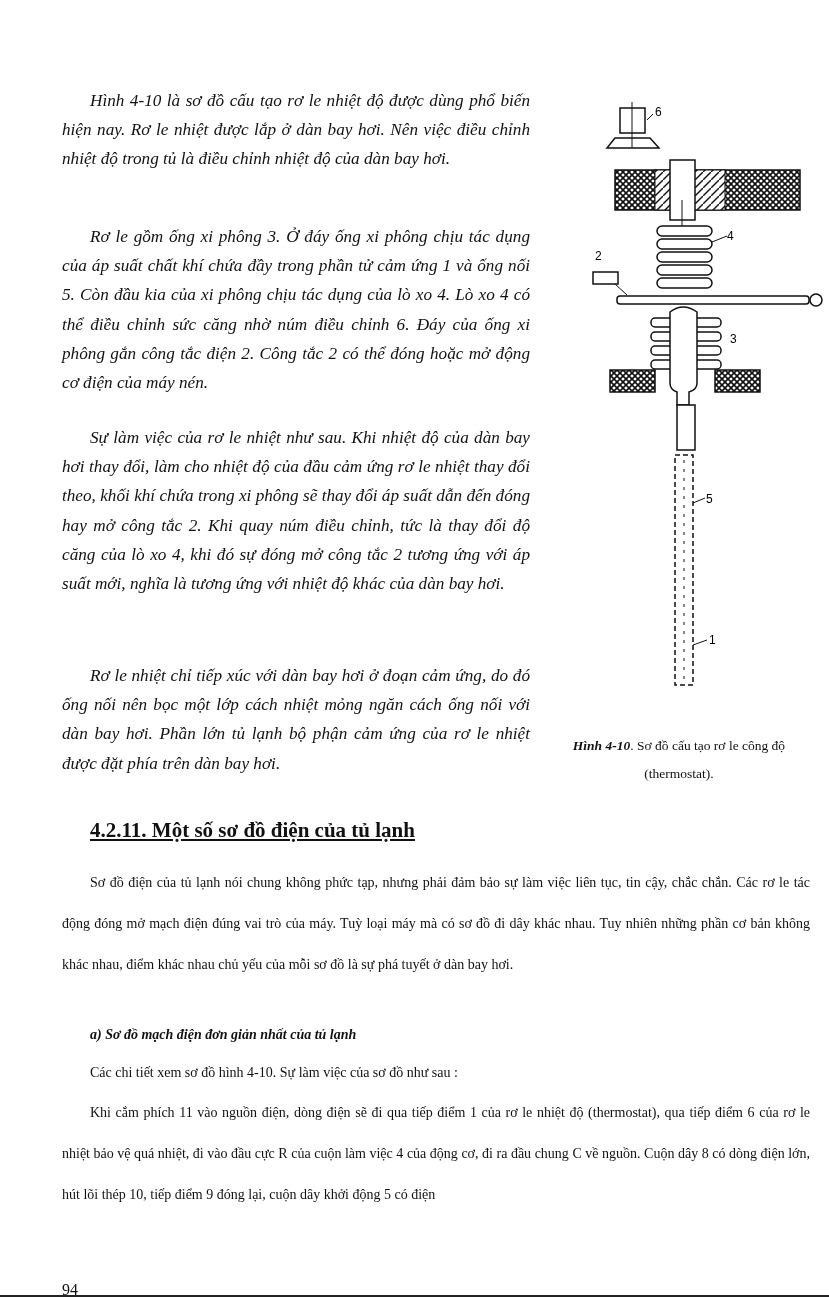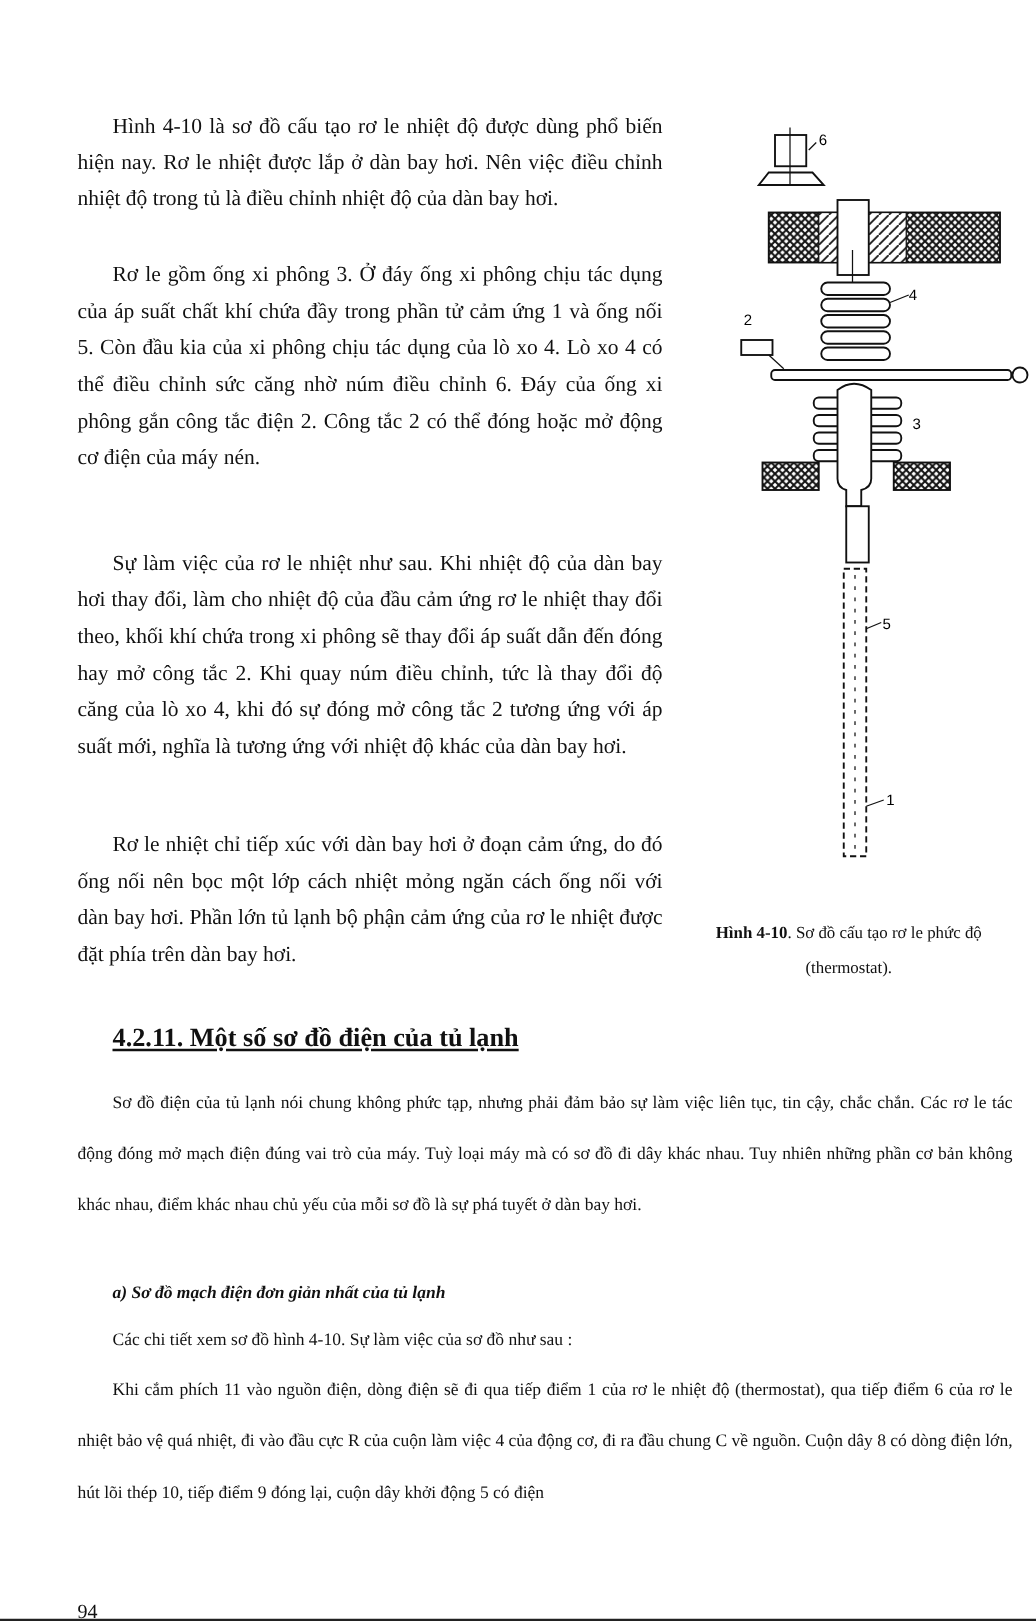--- a/index.html
+++ b/index.html
@@ -1,33 +1,33 @@
 <!DOCTYPE html>
 <html><head>
 <meta charset="utf-8">
 <style>
   html, body { margin:0; padding:0; background:#fff; }
   body { width:829px; height:1297px; position:relative; overflow:hidden;
          font-family:"Liberation Serif", "DejaVu Serif", serif; color:#111; }
   .col { position:absolute; left:62px; width:468px; font-size:17.2px; line-height:29.2px; text-align:justify; }
-  .col p { margin:0 0 6px 0; text-indent:28px; }
+  .col p { margin:0 0 6px 0; text-indent:28px;font-style:italic; }
   #p1 { top:86px; }
-  #p2 { top:205px; }
-  #p3 { top:436px; }
+  #p2 { top:222px; }
+  #p3 { top:423px; }
   #p4 { top:661px; }
   .heading { position:absolute; left:90px; top:818px; font-size:21px; font-weight:bold;text-decoration:underline; }
   .full { position:absolute; left:62px; width:748px; font-size:14px; line-height:41px; text-align:justify; }
   .full p { margin:0; text-indent:28px; }
   #p5 { top:862px; }
   #sub { top:1014px; font-style:italic; font-weight:bold; }
   #p6 { top:1052px; }
   #p7 { top:1092px;font-family:Liberation Serif, serif; }
   .caption { position:absolute; left:548px; top:732px; width:262px; text-align:center;
              font-size:13.5px; line-height:28px; }
-  .caption b { }
+  .caption b { font-style:italic; }
   .figure { position:absolute; left:575px; top:100px; width:254px; height:600px; }
   .pagenum { position:absolute; left:62px; top:1242px; font-size:16px;margin-top:39px; }
   .rule { position:absolute; left:0; right:0; top:1295px; height:2px; background:#222; }
 </style>
 </head>
 <body>
 
 <div class="col" id="p1">
     <p>Hình 4-10 là sơ đồ cấu tạo rơ le nhiệt độ được dùng phổ biến hiện nay. Rơ le nhiệt được lắp ở dàn bay hơi. Nên việc điều chỉnh nhiệt độ trong tủ là điều chỉnh nhiệt độ của dàn bay hơi.</p>
   </div>
@@ -100,21 +100,21 @@
     <rect x="100" y="355" width="18" height="230" fill="#fff" stroke="#111" stroke-width="1.5" stroke-dasharray="5,3"></rect>
     <line x1="109" y1="360" x2="109" y2="580" stroke="#111" stroke-dasharray="3,6"></line>
     <path d="M118,403 L130,398" stroke="#111"></path>
     <text x="131" y="403" font-size="12" font-family="Liberation Sans, sans-serif">5</text>
     <path d="M118,545 L132,540" stroke="#111"></path>
     <text x="134" y="544" font-size="12" font-family="Liberation Sans, sans-serif">1</text>
   </svg>
 </div>
 
 <div class="caption">
-  <b>Hình 4-10</b><span>. Sơ đồ cấu tạo rơ le phức độ (thermostat).</span>
+  <b>Hình 4-10</b><span>. Sơ đồ cấu tạo rơ le công độ (thermostat).</span>
 </div>
 
 <div class="heading">4.2.11. Một số sơ đồ điện của tủ lạnh</div>
 
 <div class="full" id="p5">
     <p>Sơ đồ điện của tủ lạnh nói chung không phức tạp, nhưng phải đảm bảo sự làm việc liên tục, tin cậy, chắc chắn. Các rơ le tác động đóng mở mạch điện đúng vai trò của máy. Tuỳ loại máy mà có sơ đồ đi dây khác nhau. Tuy nhiên những phần cơ bản không khác nhau, điểm khác nhau chủ yếu của mỗi sơ đồ là sự phá tuyết ở dàn bay hơi.</p>
   </div>
 <div class="full" id="sub" style="left:90px;">a) Sơ đồ mạch điện đơn giản nhất của tủ lạnh</div>
 <div class="full" id="p6">
     <p>Các chi tiết xem sơ đồ hình 4-10. Sự làm việc của sơ đồ như sau :</p>

